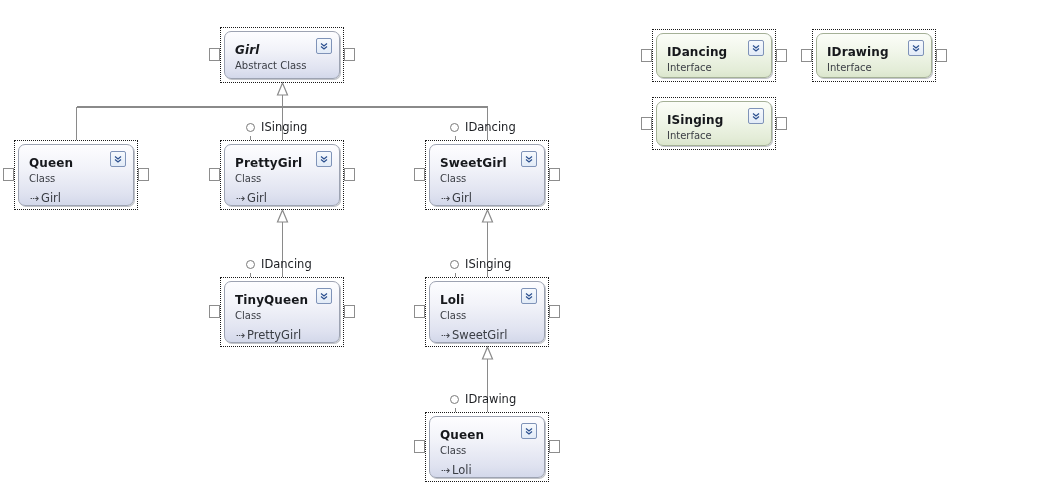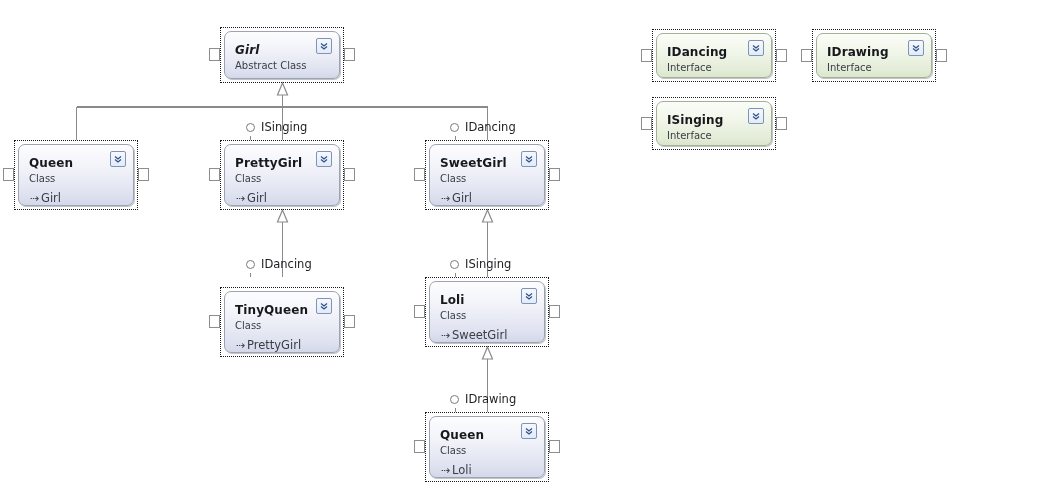--- a/index.html
+++ b/index.html
@@ -233,21 +233,21 @@
         <svg width="10" height="10" viewBox="0 0 10 10" aria-hidden="true">
           <path d="M2 2.5 L5 5 L8 2.5" fill="none" stroke="#2b4f8e" stroke-width="1.2"></path>
           <path d="M2 5.5 L5 8 L8 5.5" fill="none" stroke="#2b4f8e" stroke-width="1.2"></path>
         </svg>
       </div>
     </div>
     <div class="nub left" style="top:27px;"></div>
     <div class="nub right" style="top:27px;"></div>
   </div>
 
-  <div class="node cls" style="left:220px; top:287px; width:124px; height:70px;">
+  <div class="node cls" style="left:220px; top:277px; width:124px; height:70px;">
     <div class="node-inner">
       <div class="node-title">TinyQueen</div>
       <div class="node-stereo">Class</div>
       <div class="node-base"><span class="base-arrow">⇢</span><span>PrettyGirl</span></div>
       <div class="expander">
         <svg width="10" height="10" viewBox="0 0 10 10" aria-hidden="true">
           <path d="M2 2.5 L5 5 L8 2.5" fill="none" stroke="#2b4f8e" stroke-width="1.2"></path>
           <path d="M2 5.5 L5 8 L8 5.5" fill="none" stroke="#2b4f8e" stroke-width="1.2"></path>
         </svg>
       </div>

